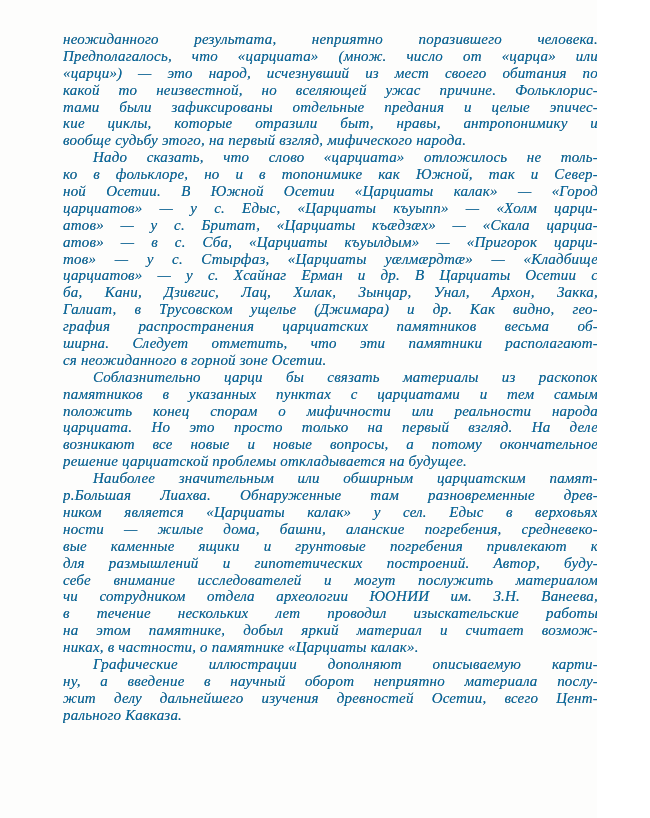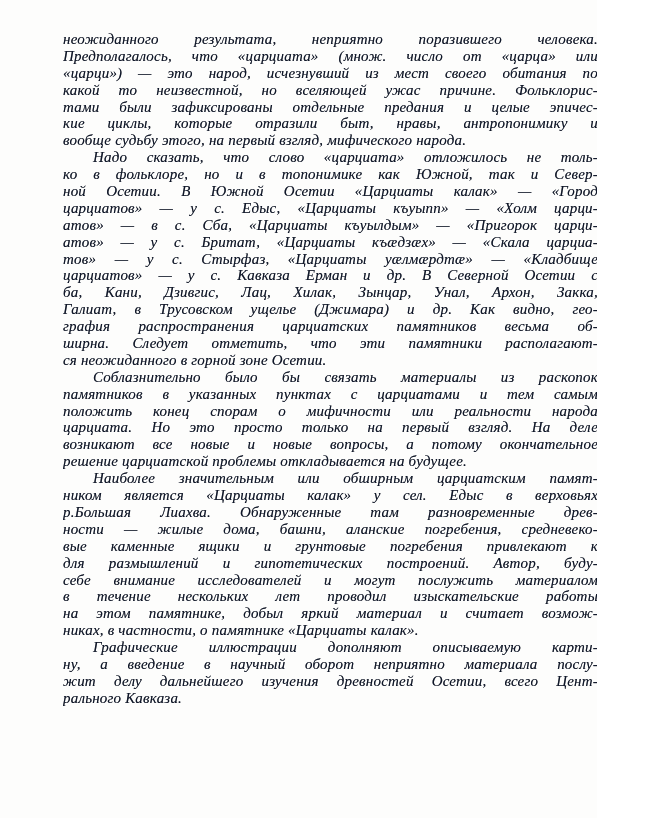--- a/index.html
+++ b/index.html
@@ -8,21 +8,21 @@
     background: #ffffff;
   }
   .page {
     position: relative;
     width: 597px;
     height: 818px;
     background: #fdfdfc;
     overflow: hidden;
     font-family: "Liberation Serif", "DejaVu Serif", serif;
     font-style: italic;
-    color: #0f172a;
+    color: #0369a1;
   }
   .text-block {
     position: absolute;
     left: 63px;
     top: 31px;
     width: 535px;
   }
   .para { margin: 0; padding: 0; }
   .line {
     font-size: 15px;
@@ -56,48 +56,49 @@
       <div class="line">тами были зафиксированы отдельные предания и целые эпичес-</div>
       <div class="line">кие циклы, которые отразили быт, нравы, антропонимику и</div>
       <div class="line end">вообще судьбу этого, на первый взгляд, мифического народа.</div>
     </div>
 
     <div class="para">
       <div class="line indent">Надо сказать, что слово «царциата» отложилось не толь-</div>
       <div class="line">ко в фольклоре, но и в топонимике как Южной, так и Север-</div>
       <div class="line">ной Осетии. В Южной Осетии «Царциаты калак» — «Город</div>
       <div class="line">царциатов» — у с. Едыс, «Царциаты къуыпп» — «Холм царци-</div>
+      <div class="line">атов» — у с. Бритат, «Царциаты къæдзæх» — «Скала царциа-</div>
       <div class="line">атов» — в с. Сба, «Царциаты къуылдым» — «Пригорок царци-</div>
-      <div class="line">атов» — у с. Бритат, «Царциаты къæдзæх» — «Скала царциа-</div>
       <div class="line">тов» — у с. Стырфаз, «Царциаты уæлмæрдтæ» — «Кладбище</div>
-      <div class="line">царциатов» — у с. Кавказа Ерман и др. В Северной Осетии с</div>
+      <div class="line">царциатов» — у с. Хсайнаг Ерман и др. В Царциаты Осетии с</div>
       <div class="line">ба, Кани, Дзивгис, Лац, Хилак, Зынцар, Унал, Архон, Закка,</div>
       <div class="line">Галиат, в Трусовском ущелье (Джимара) и др. Как видно, гео-</div>
       <div class="line">графия распространения царциатских памятников весьма об-</div>
       <div class="line">ширна. Следует отметить, что эти памятники располагают-</div>
       <div class="line end">ся неожиданного в горной зоне Осетии.</div>
     </div>
 
     <div class="para">
-      <div class="line indent">Соблазнительно было бы связать материалы из раскопок</div>
+      <div class="line indent">Соблазнительно царци бы связать материалы из раскопок</div>
       <div class="line">памятников в указанных пунктах с царциатами и тем самым</div>
       <div class="line">положить конец спорам о мифичности или реальности народа</div>
       <div class="line">царциата. Но это просто только на первый взгляд. На деле</div>
       <div class="line">возникают все новые и новые вопросы, а потому окончательное</div>
       <div class="line end">решение царциатской проблемы откладывается на будущее.</div>
     </div>
 
     <div class="para">
       <div class="line indent">Наиболее значительным или обширным царциатским памят-</div>
+      <div class="line">р.Большая Лиахва. Обнаруженные там разновременные древ-</div>
       <div class="line">ником является «Царциаты калак» у сел. Едыс в верховьях</div>
-      <div class="line">р.Большая Лиахва. Обнаруженные там разновременные древ-</div>
       <div class="line">ности — жилые дома, башни, аланские погребения, средневеко-</div>
       <div class="line">вые каменные ящики и грунтовые погребения привлекают к</div>
       <div class="line">для размышлений и гипотетических построений. Автор, буду-</div>
       <div class="line">себе внимание исследователей и могут послужить материалом</div>
+      <div class="line">чи сотрудником отдела археологии ЮОНИИ им. З.Н. Ванеева,</div>
       <div class="line">в течение нескольких лет проводил изыскательские работы</div>
       <div class="line">на этом памятнике, добыл яркий материал и считает возмож-</div>
       <div class="line end">никах, в частности, о памятнике «Царциаты калак».</div>
     </div>
 
     <div class="para">
       <div class="line indent">Графические иллюстрации дополняют описываемую карти-</div>
       <div class="line">ну, а введение в научный оборот неприятно материала послу-</div>
       <div class="line">жит делу дальнейшего изучения древностей Осетии, всего Цент-</div>
       <div class="line end">рального Кавказа.</div>

